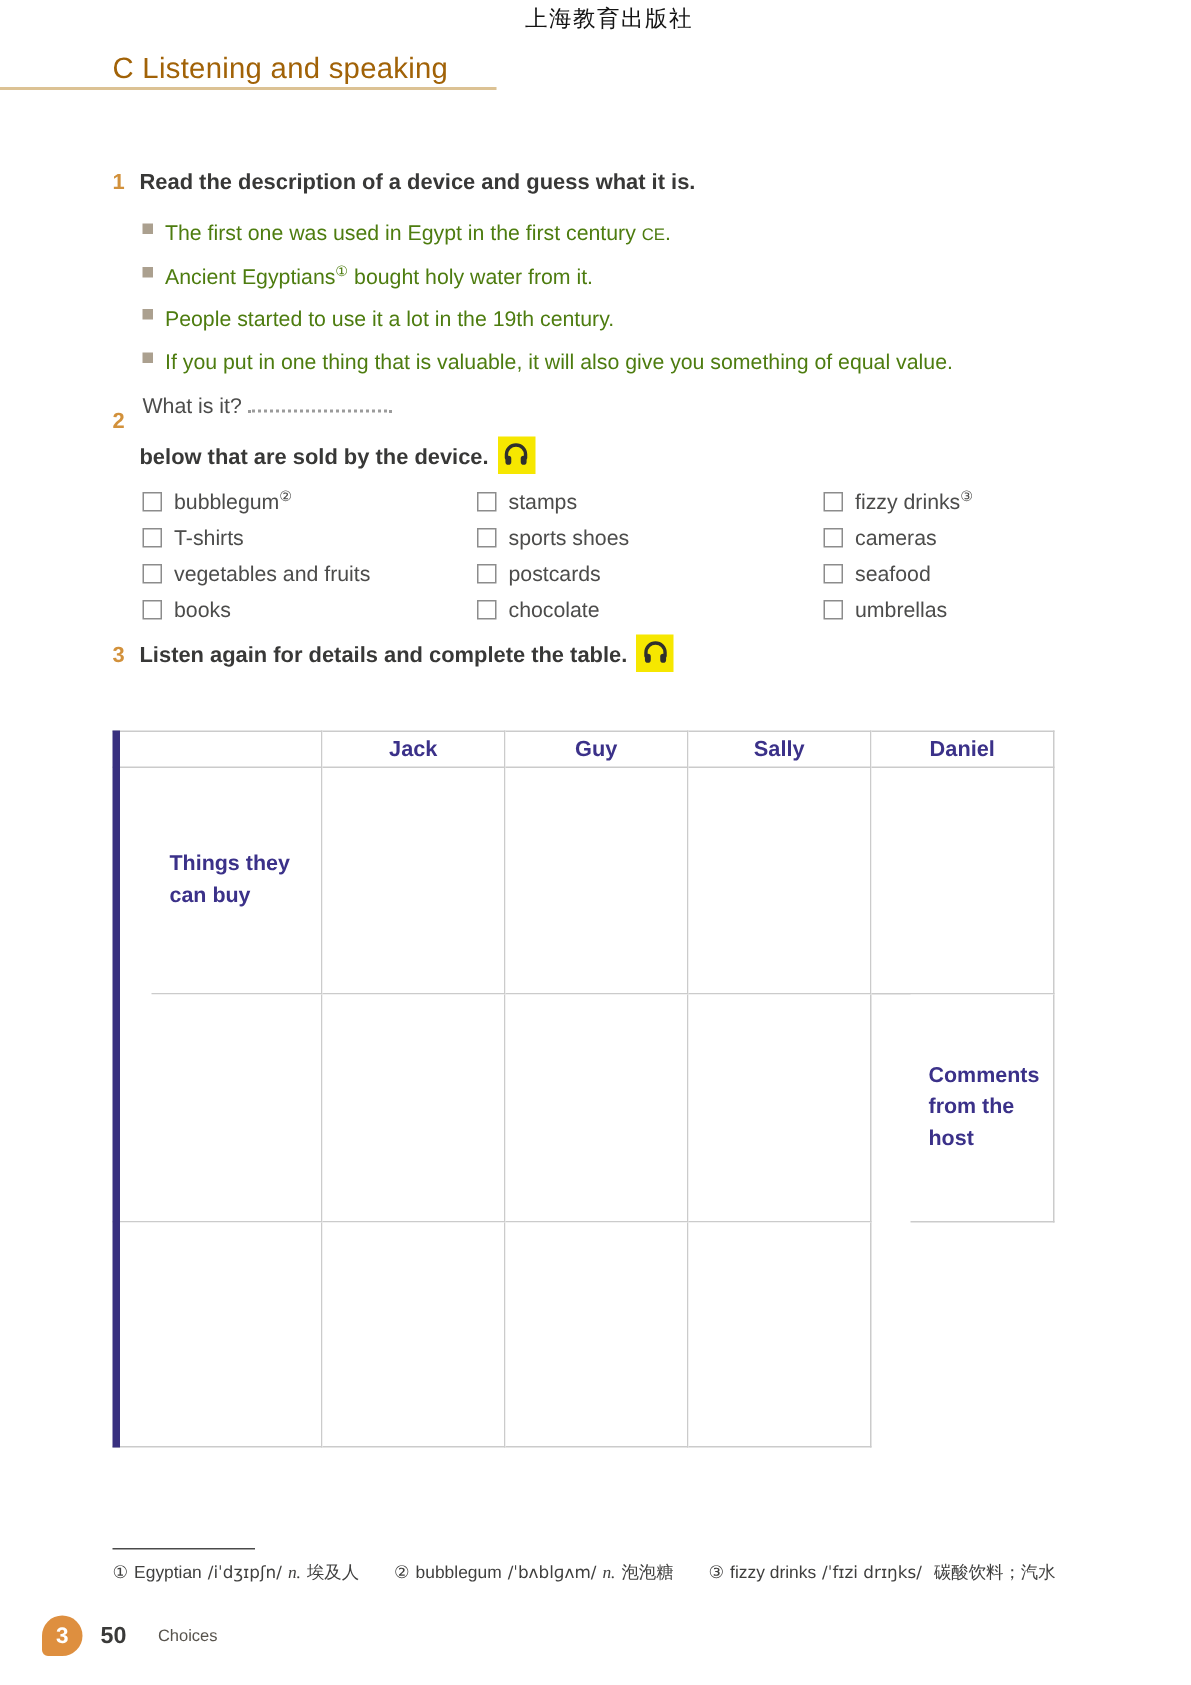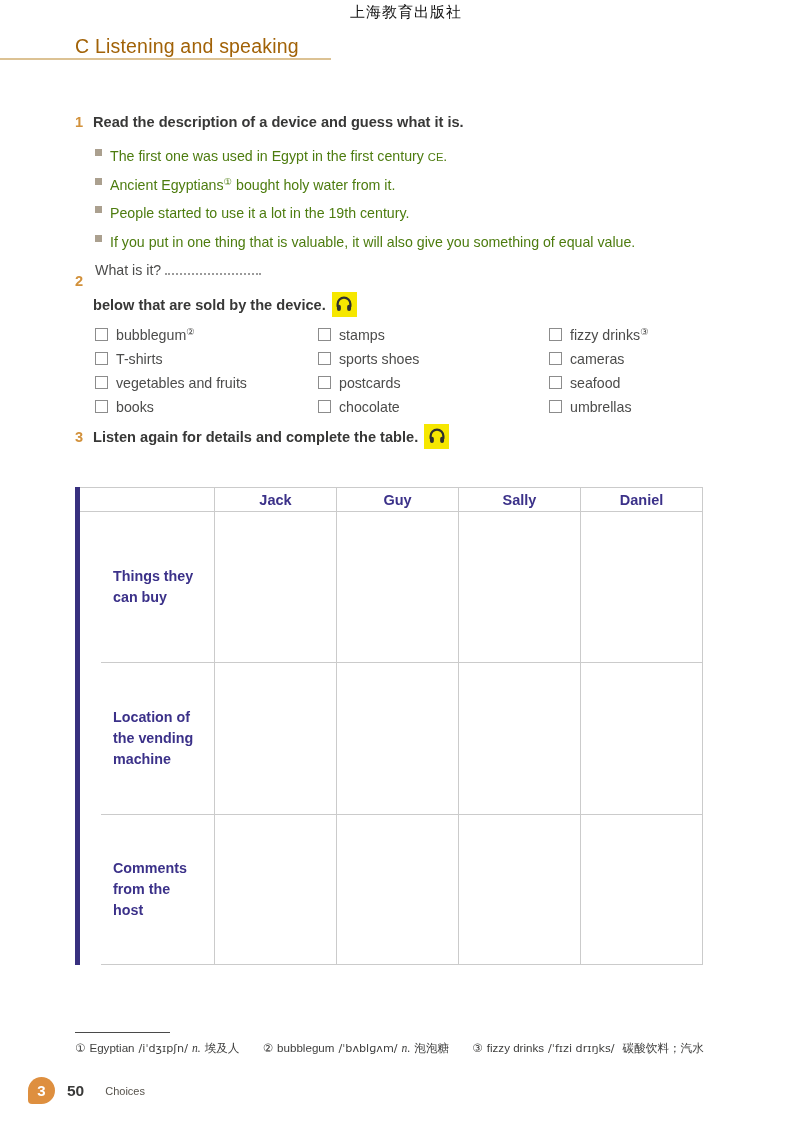--- a/index.html
+++ b/index.html
@@ -213,21 +213,20 @@
       <div class="th r0">Guy</div>
       <div class="th r0">Sally</div>
       <div class="th r0">Daniel</div>
 
       <div class="tl">Things they can buy</div>
       <div class="td"></div>
       <div class="td"></div>
       <div class="td"></div>
       <div class="td"></div>
 
-      <div class="tl">Location of the vending machine</div>
       <div class="td"></div>
       <div class="td"></div>
       <div class="td"></div>
       <div class="td"></div>
 
       <div class="tl">Comments from the host</div>
       <div class="td"></div>
       <div class="td"></div>
       <div class="td"></div>
       <div class="td"></div>

